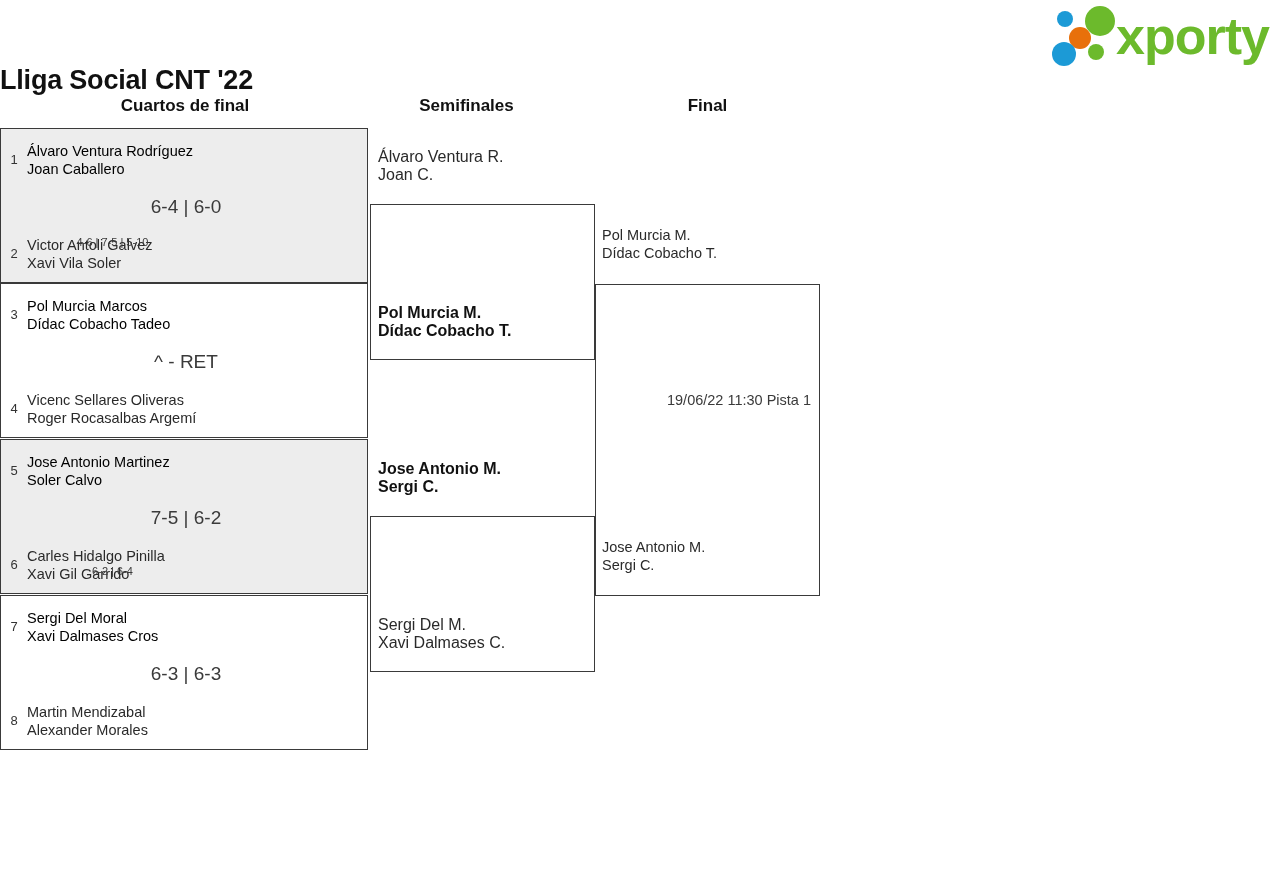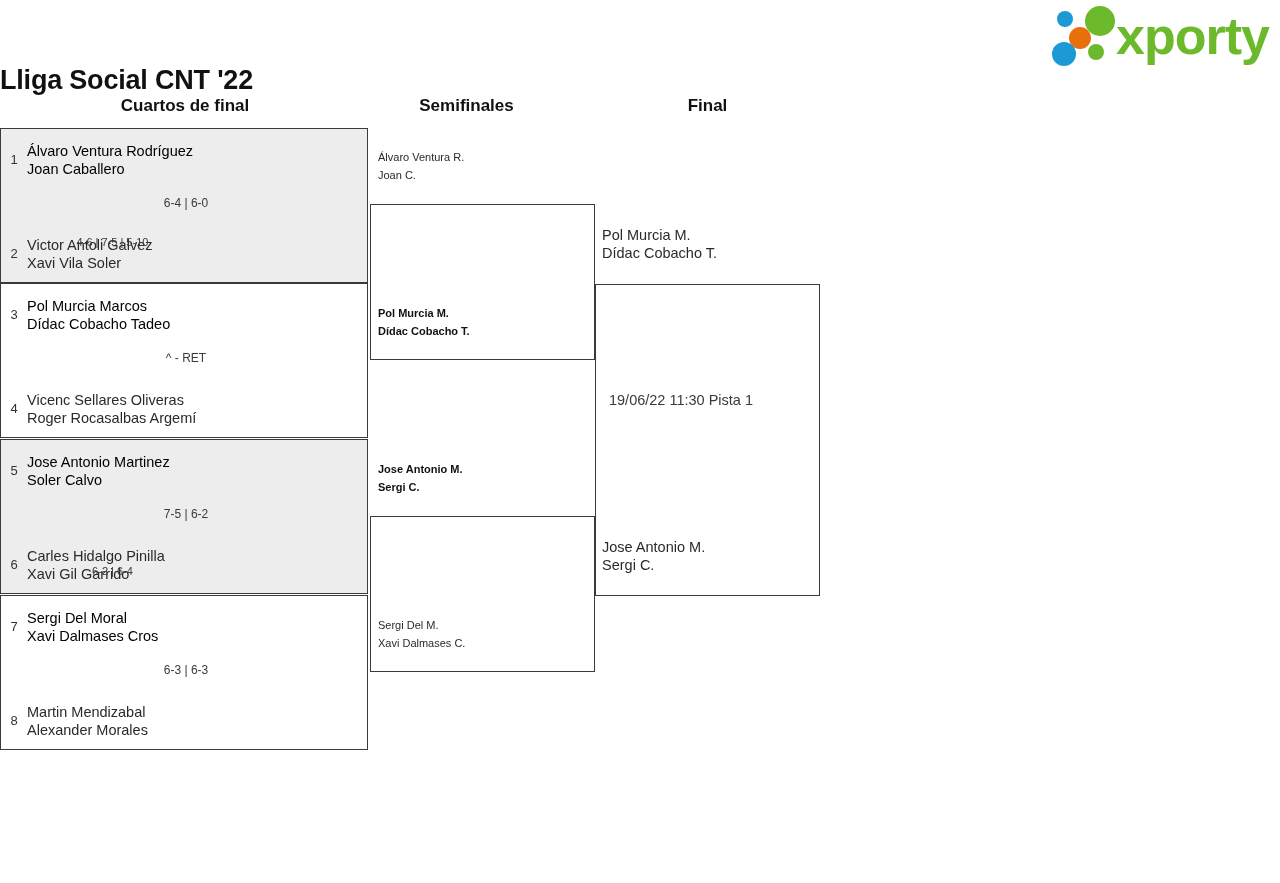--- a/index.html
+++ b/index.html
@@ -120,21 +120,21 @@
   }
   .names.winner { font-weight: normal; color: #000000; }
   .name-line { display: block; white-space: nowrap; }
 
   .qf-score {
     position: absolute;
     left: 26px;
     top: 67px;
     width: 318px;
     text-align: center;
-    font-size: 12px;
+    font-size: 19px;
     color: #3a3a3a;
     white-space: nowrap;
   }
 
   
   .sf-box {
     position: absolute;
     left: 370px;
     width: 225px;
     border: 1px solid #3a3a3a;
@@ -153,21 +153,21 @@
     color: #3a3a3a;
     white-space: nowrap;
   }
   #sf-score-0 { top: 108px; }
   #sf-score-1 { top: 420px; margin-top: 17px; }
 
   .sf-entry {
     position: absolute;
     left: 378px;
     width: 215px;
-    font-size: 11px;
+    font-size: 16px;
     line-height: 18px;
     color: #2a2a2a;
   }
   .sf-entry.winner { font-weight: bold; color: #111111; }
   #sf-entry-0-0 { top: 20px;  }
   #sf-entry-0-1 { top: 176px; }
   #sf-entry-1-0 { top: 332px; }
   #sf-entry-1-1 { top: 488px; }
 
   
@@ -176,27 +176,28 @@
     left: 595px;
     top: 156px;
     width: 225px;
     height: 312px;
     border: 1px solid #3a3a3a;
     box-sizing: border-box;
     background: #ffffff;
   }
   #final-schedule {
     position: absolute;
-    left: 564px;
+    left: 595px;
     top: 264px;
     width: 234px;
     text-align: center;
     font-size: 14.5px;
     color: #3a3a3a;
     white-space: nowrap;
+    padding-left: 27px;
   }
   .final-entry {
     position: absolute;
     left: 602px;
     width: 215px;
     font-size: 14.5px;
     line-height: 18px;
     color: #2a2a2a;
   }
   #final-entry-0 { top: 98px;  }

